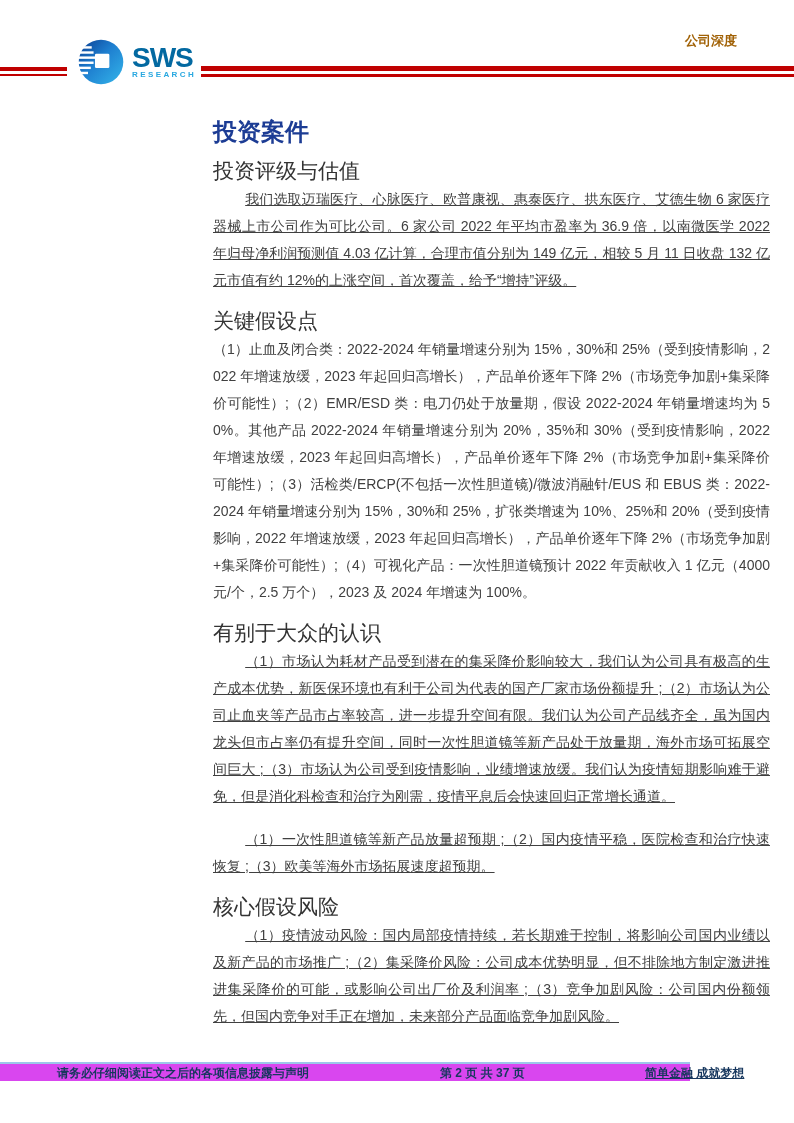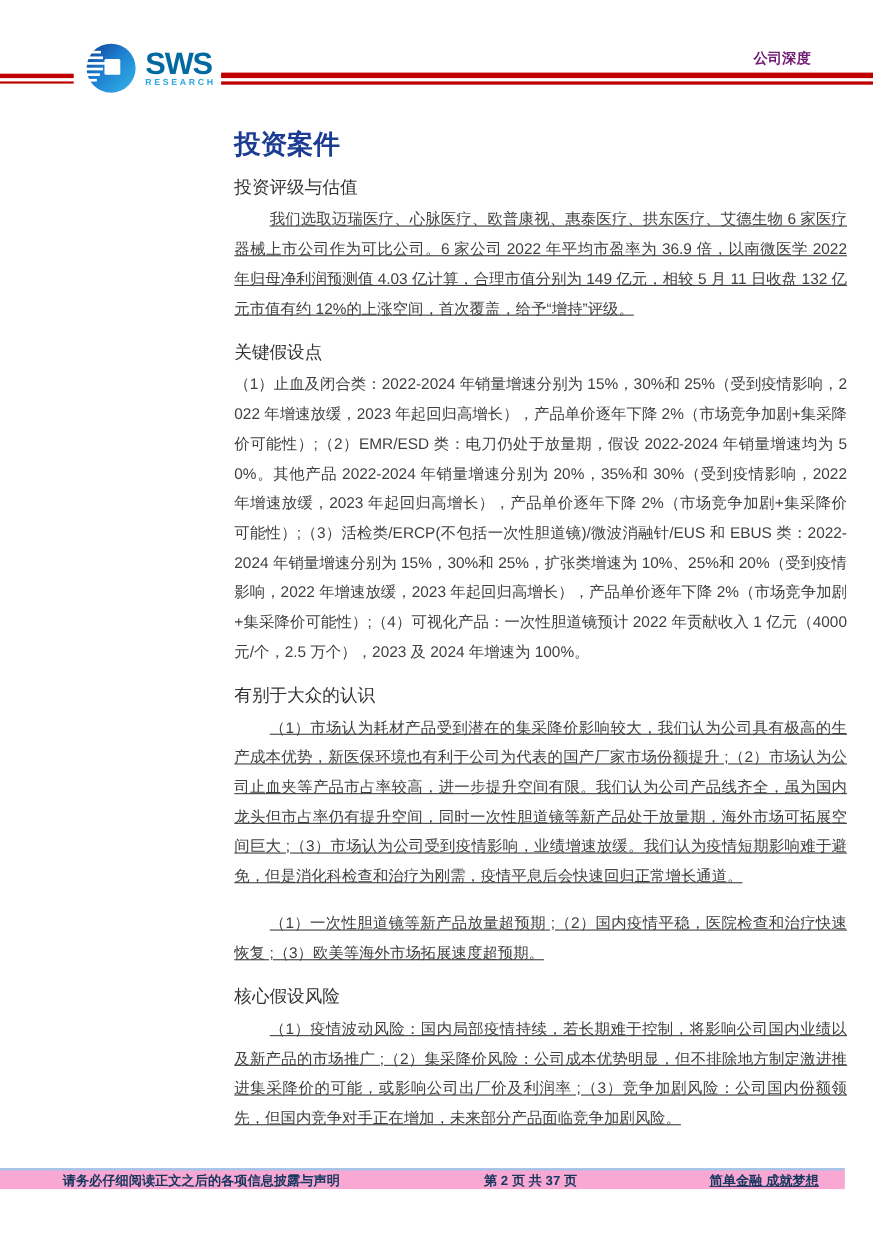--- a/index.html
+++ b/index.html
@@ -16,36 +16,36 @@
   .logo-text { margin-left:5px; display:flex; flex-direction:column; justify-content:center; }
   .logo-sws { font-size:28px; font-weight:800; color:#0369a1; line-height:25px; letter-spacing:-1px; }
   .logo-research { font-size:8px; font-weight:700; color:#29A8E0; letter-spacing:2.4px; line-height:10px; }
 
   .rule { position:absolute; background:#C00000; }
   .rule-left-thick  { left:0;   top:67px; width:67px;  height:4px; }
   .rule-left-thin   { left:0;   top:74px; width:67px;  height:2px; }
   .rule-right-thick { left:201px; top:66px; width:593px; height:5px; }
   .rule-right-thin  { left:201px; top:74px; width:593px; height:3px; }
 
-  .report-type { position:absolute; right:57px; top:44px; font-size:13px; font-weight:600; color:#701a75; }
+  .report-type { position:absolute; right:57px; top:32px; font-size:13px; font-weight:600; color:#a16207; }
 
   
   .content { position:absolute; left:213px; top:116px; width:557px; color:#404040; }
   .doc-title { font-size:24px; line-height:32px; font-weight:800; color:#1C3C94; margin:0 0 12px 0; }
-  .section-heading { font-size:16px; line-height:22px; font-weight:500; color:#333333; margin:0 0 4px 0; }
+  .section-heading { font-size:21px; line-height:22px; font-weight:500; color:#333333; margin:0 0 4px 0; }
   .section-body {
     font-size:14px; line-height:27px; margin:0 0 16px 0;
     text-align:justify; text-justify:inter-ideograph; word-break:break-all;
   }
   .section-body.indent { text-indent:2.3em;text-decoration:underline; }
 
   
   .footer-bar {
-    position:absolute; left:0; top:1062px; width:768px; height:17px;
-    background:#f9a8d4; border-top:2px solid #9DC6EA;
+    position:absolute; left:0; top:1062px; width:690px; height:17px;
+    background:#d946ef; border-top:2px solid #9DC6EA;
   }
   .footer-bar span {
     position:absolute; top:2px; font-size:12px; line-height:15px;
     font-weight:600; color:#17375E; white-space:nowrap;
   }
   .footer-disclaimer { left:57px; }
   .footer-page { left:440px; }
   .footer-slogan { left:645px;text-decoration:underline; }
 </style>
 </head>

